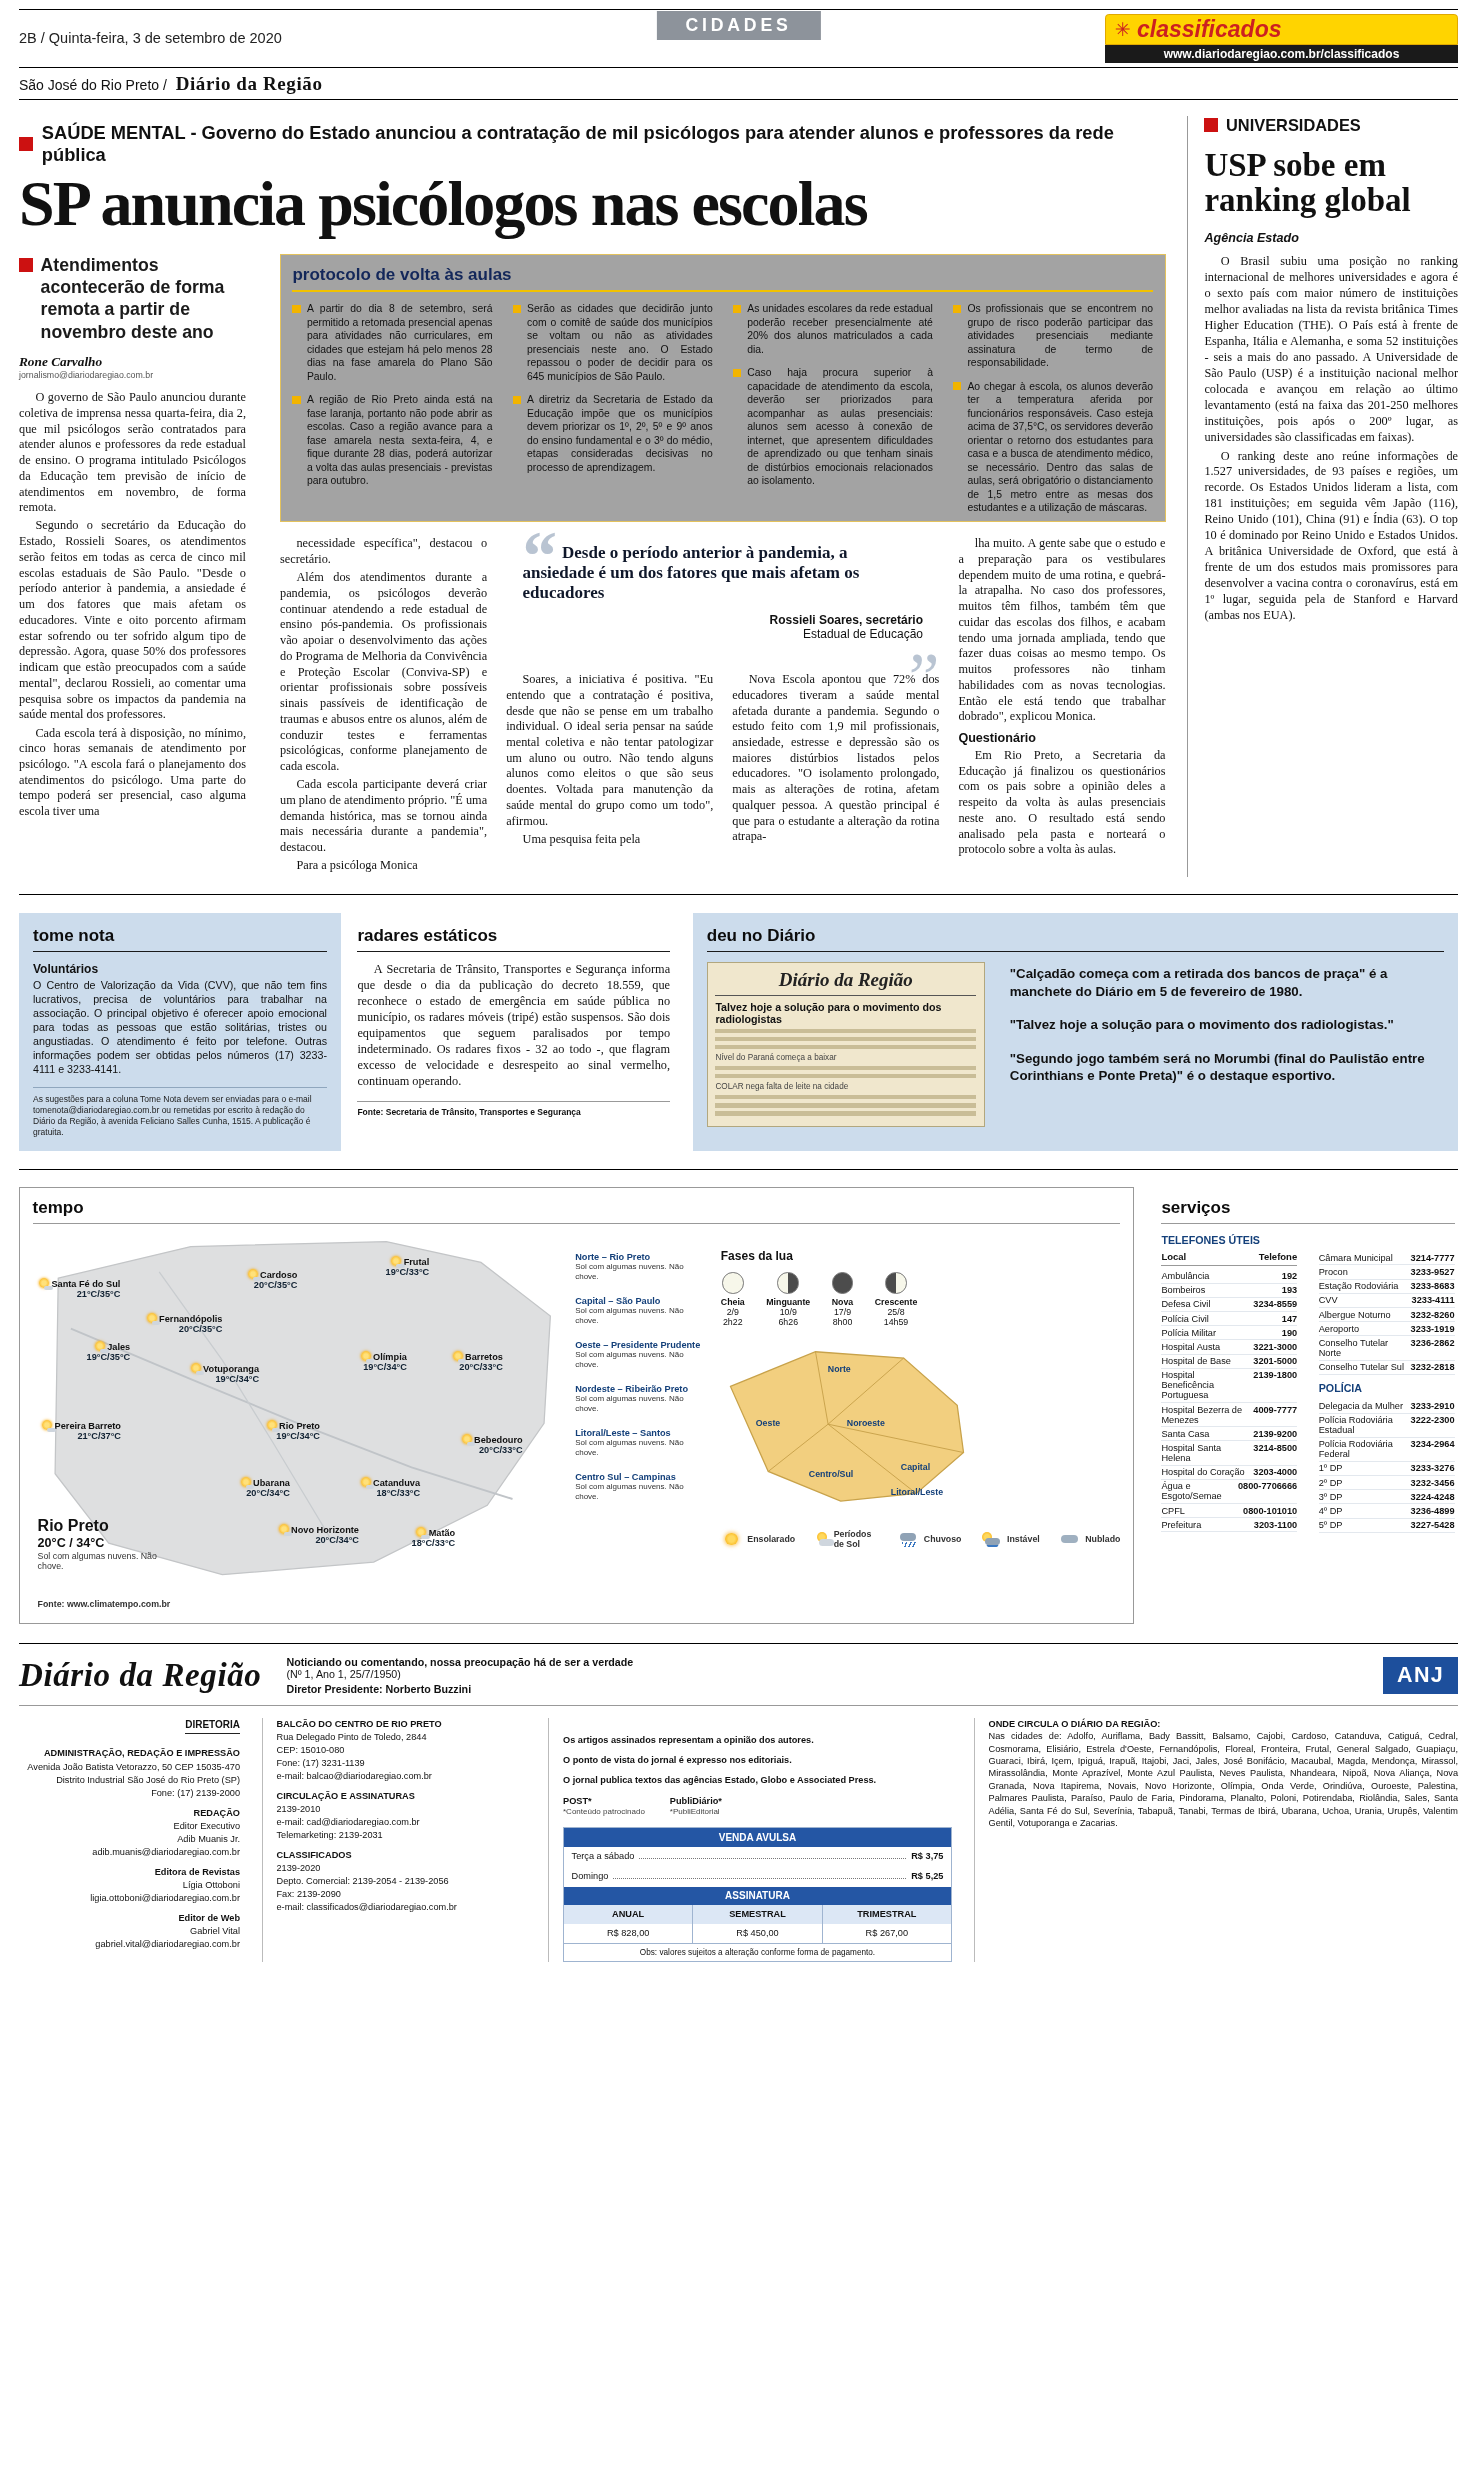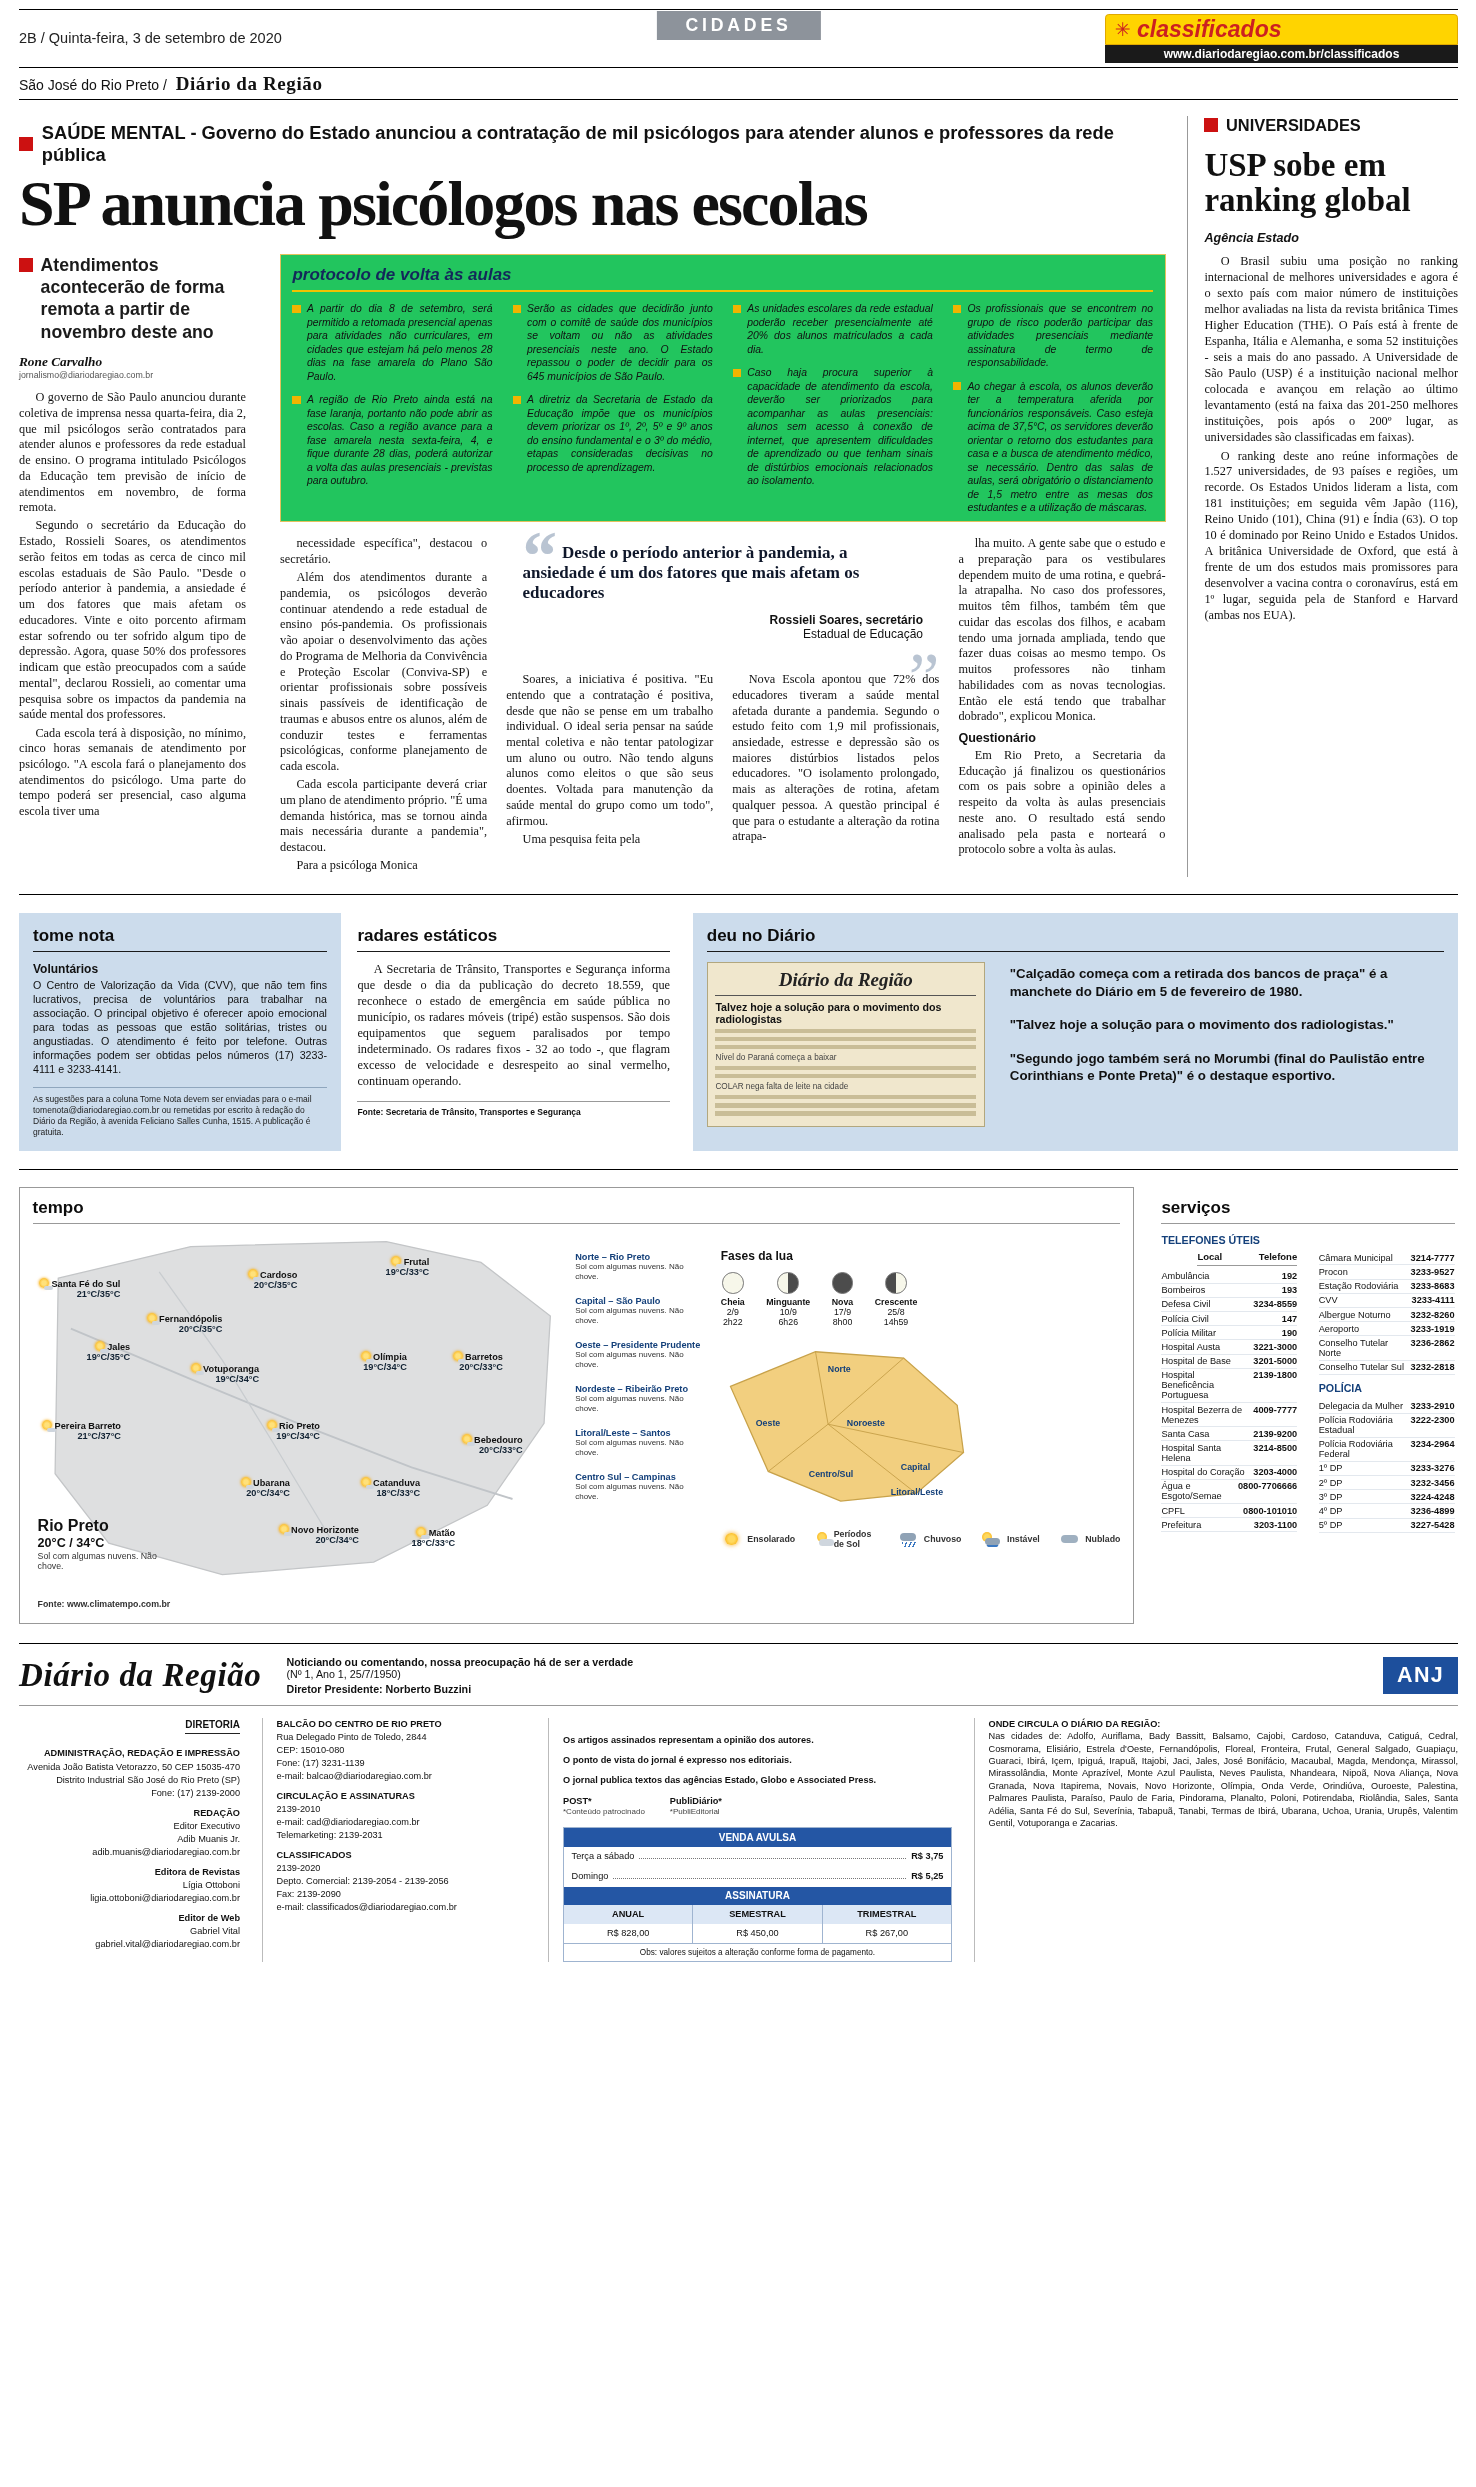--- a/index.html
+++ b/index.html
@@ -32,21 +32,21 @@
   .article-grid { display:grid; grid-template-columns:227px 1fr; column-gap:34px; }
   .deck { display:flex; gap:7.6px; align-items:flex-start; margin-bottom:11.4px; }
   .deck .redsq { margin-top:3.8px; }
   .deck-text { font-family:"Liberation Sans",sans-serif; font-weight:bold; font-size:17.7px; line-height:1.25; color:#1b1b1b; }
   .byline { margin:5px 0 10px; }
   .byline-name { font-weight:bold; font-style:italic; font-size:13.3px; }
   .byline-mail { font-family:"Liberation Sans",sans-serif; font-size:8.8px; color:#555; }
   .bodytext p { font-size:12.3px; line-height:1.28; text-align:justify; text-indent:16.4px; margin:0 0 2.5px; }
 
   
-  .protocol { border:1.3px solid #e3c25d; padding:10px 11.4px 6.3px; background:#22c55e;font-style:italic; }
+  .protocol { border:1.3px solid #e3c25d; padding:10px 11.4px 6.3px; background:#a3a3a3; }
   .protocol-title { font-family:"Liberation Sans",sans-serif; font-weight:bold; font-size:17px; color:#13275a; border-bottom:2.5px solid #f2c200; padding-bottom:5px; margin-bottom:10px; }
   .protocol-items { column-count:4; column-gap:20px; }
   .pitem { break-inside:avoid; display:flex; gap:6.3px; margin-bottom:10px; }
   .ysq { width:8.2px; height:8.2px; background:#f2b400; flex:0 0 auto; margin-top:2.5px; }
   .pitem-text { font-family:"Liberation Sans",sans-serif; font-size:10.4px; line-height:1.3; text-align:justify; }
 
   
   .cont-grid { display:grid; grid-template-columns:repeat(4,1fr); column-gap:19px; margin-top:14px; }
   .cont-colA { grid-column:1; grid-row:1 / 3; }
   .pullquote { grid-column:2 / 4; grid-row:1; padding:6.3px 16.4px 5px; position:relative; }
@@ -132,21 +132,21 @@
   .i-rain::before { width:16.4px; height:7.6px; border-radius:5px; background:#8fa2b5; left:2.5px; top:2.5px; }
   .i-rain::after { width:14px; height:5.7px; left:4.4px; top:10.7px; background:repeating-linear-gradient(115deg,#3a78c2 0 1.3px,transparent 1.3px 3.8px); }
   .i-unstable::before { width:10px; height:10px; border-radius:50%; background:radial-gradient(circle,#ffd95e 35%,#f7a600 100%); left:1.3px; top:1.3px; }
   .i-unstable::after { width:15px; height:7px; border-radius:5px; background:#8fa2b5; left:5px; top:7px; box-shadow:0 3.8px 0 -1.9px #3a78c2; }
   .i-cloud::before { width:16.4px; height:8.2px; border-radius:5.7px; background:#9fb0c0; left:2.5px; top:4.4px; }
 
   .servicos { width:417px; border:0.6px solid #fff; padding:10px 2.5px 10px 10px; }
   .srv-sub { font-family:"Liberation Sans",sans-serif; font-weight:bold; font-size:10.7px; color:#14407a; margin:7.6px 0 5px; }
   .phone-cols { display:flex; gap:21.5px; }
   .phone-col { flex:1; }
-  .phead { display:flex; justify-content:space-between; font-family:"Liberation Sans",sans-serif; font-weight:bold; font-size:9.5px; border-bottom:0.6px solid #999; padding-bottom:2.5px; margin-bottom:3.8px;margin-left:36px; }
+  .phead { display:flex; justify-content:space-between; font-family:"Liberation Sans",sans-serif; font-weight:bold; font-size:9.5px; border-bottom:0.6px solid #999; padding-bottom:2.5px; margin-bottom:3.8px; }
   .prow { display:flex; justify-content:space-between; gap:6.3px; font-family:"Liberation Sans",sans-serif; font-size:9.2px; padding:1.6px 0; border-bottom:0.6px solid #e3e8ee; }
   .prow .pname { flex:1; }
   .prow .pnum { font-weight:bold; white-space:nowrap; }
 
   
   .footer { border-top:1.9px solid #000; margin-top:19px; padding-top:11.4px; }
   .foot-top { display:flex; align-items:center; gap:25px; border-bottom:0.6px solid #999; padding-bottom:10px; }
   .foot-logo { font-family:"Liberation Serif",serif; font-weight:bold; font-style:italic; font-size:33px; letter-spacing:0.6px; }
   .foot-motto { font-family:"Liberation Sans",sans-serif; font-size:10.7px; }
   .foot-motto .m1 { font-weight:bold; }

